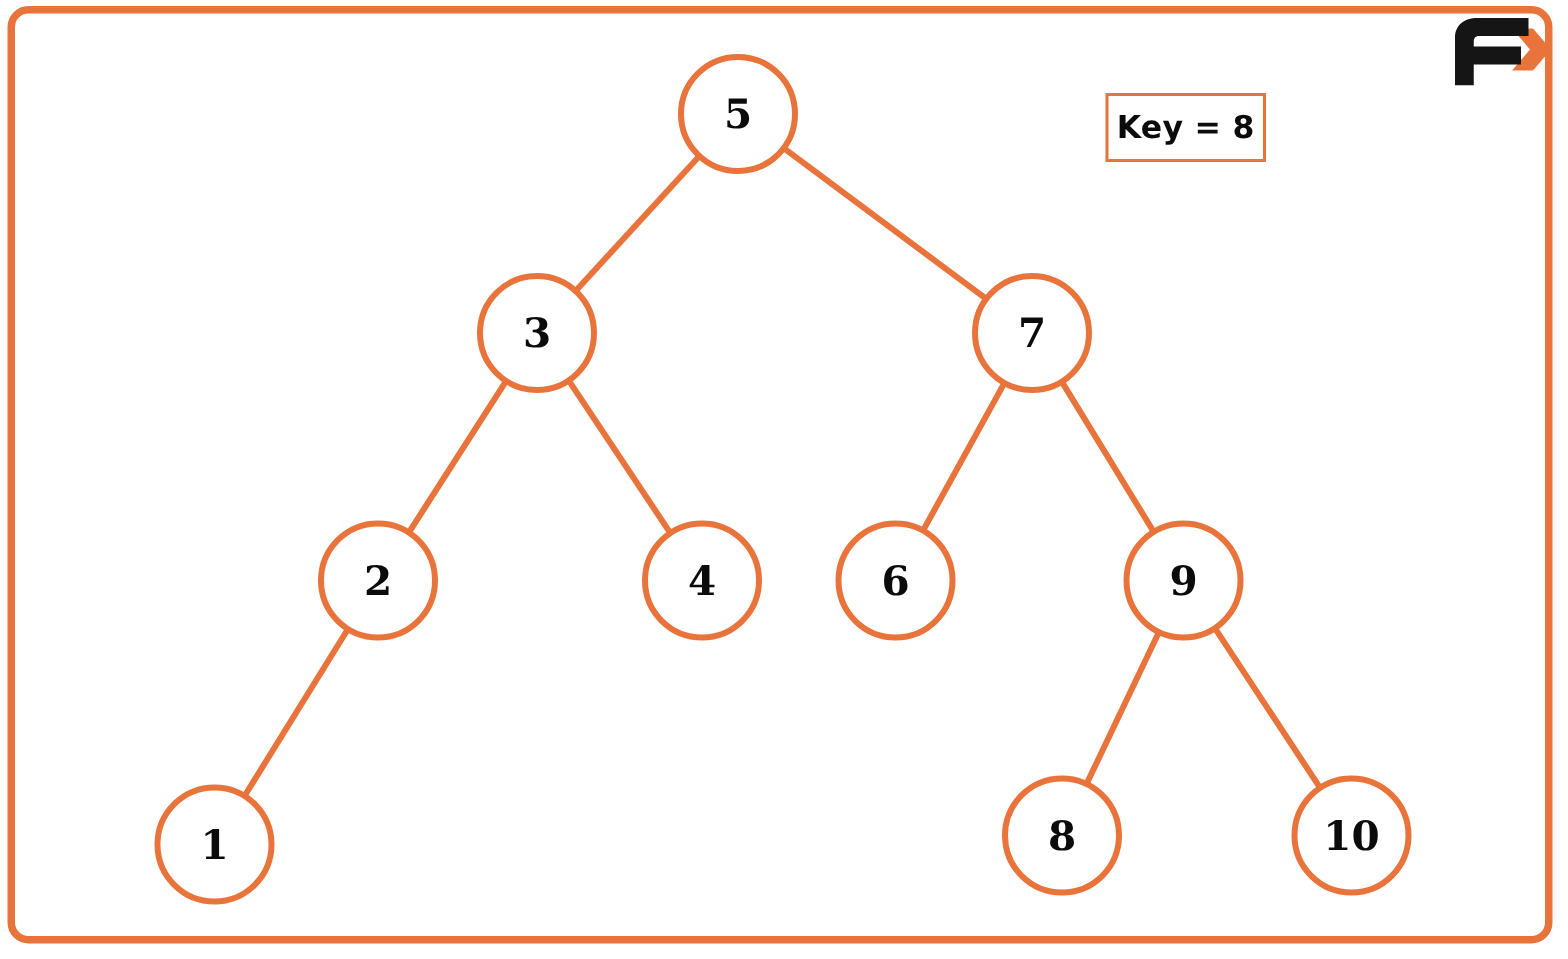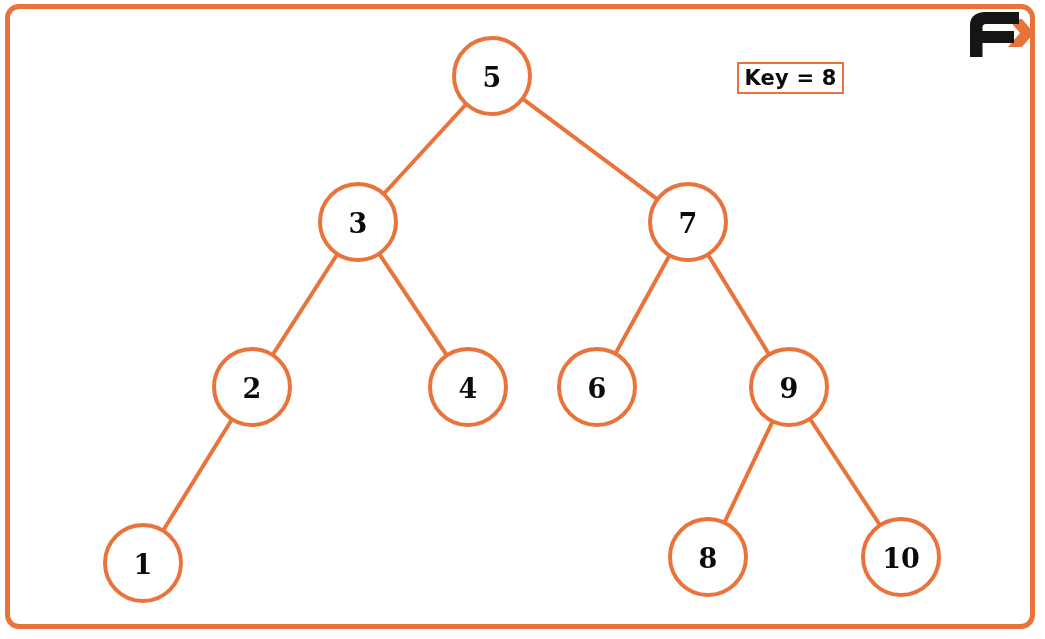--- a/index.html
+++ b/index.html
@@ -39,21 +39,21 @@
     font-size: 27px;
     fill: #0b0b0b;
     text-anchor: middle;
     dominant-baseline: central;
   }
   #key-box {
     position: absolute;
     left: 737px;
     top: 62px;
     width: 107px;
-    height: 32px;
+    height: 46px;
     box-sizing: border-box;
     border: 2px solid #e8743b;
     background: #ffffff;
     display: flex;
     align-items: center;
     justify-content: center;
   }
   #key-text {
     font-family: "DejaVu Sans", "Liberation Sans", sans-serif;
     font-weight: bold;

